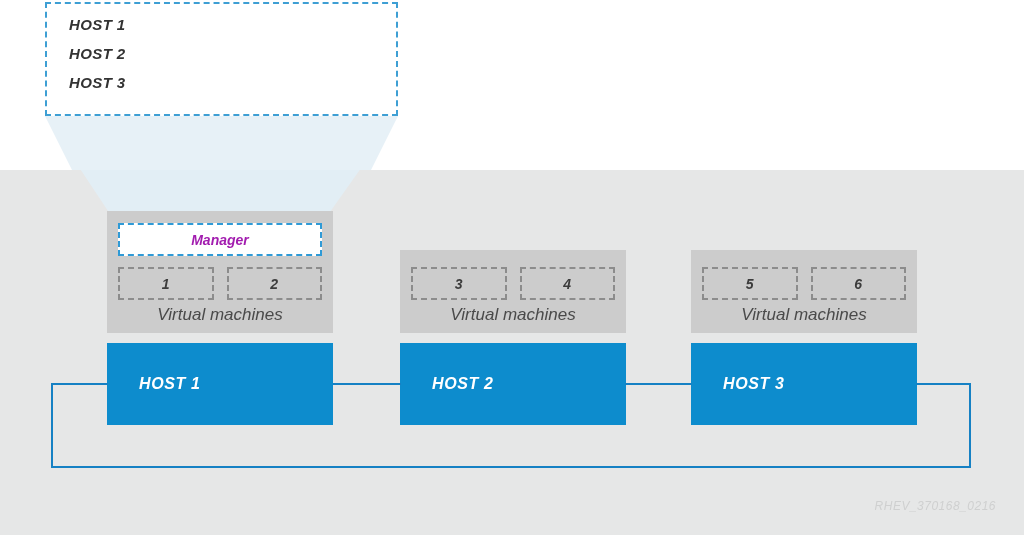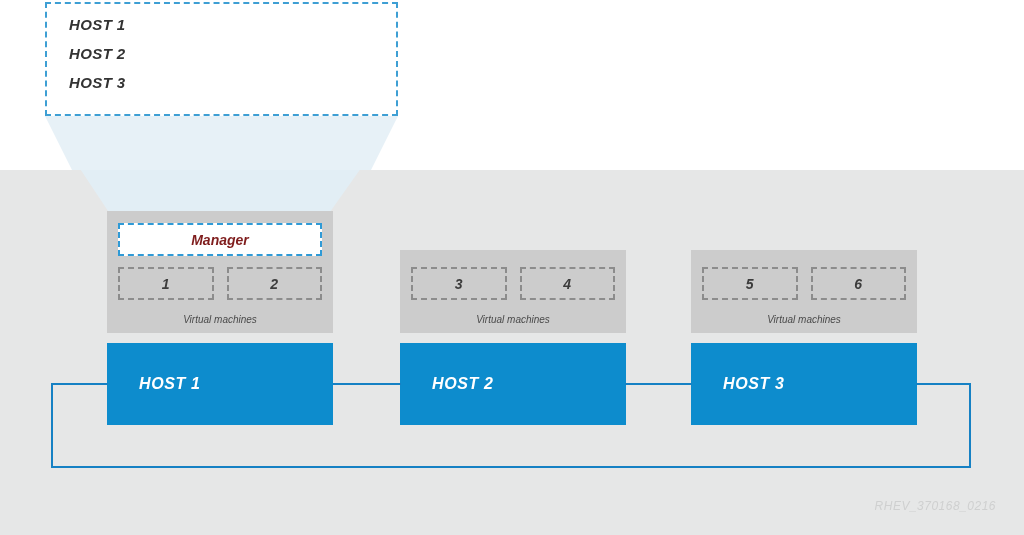--- a/index.html
+++ b/index.html
@@ -78,21 +78,21 @@
     background: #ffffff;
     border: 2px dashed #2f9ad6;
     box-sizing: border-box;
     display: flex;
     align-items: center;
     justify-content: center;
   }
   .manager-label {
     font-size: 14px;
     font-weight: bold;
-    color: #7f1d1d;
+    color: #a21caf;
   }
   .vm-row {
     position: absolute;
     left: 11px;
     right: 11px;
     display: flex;
     gap: 13px;
   }
   .vm-box {
     flex: 1;
@@ -107,21 +107,21 @@
     font-size: 14px;
     font-weight: bold;
     color: #3c3c3c;
   }
   .vm-caption {
     position: absolute;
     left: 0;
     right: 0;
     bottom: 8px;
     text-align: center;
-    font-size: 10px;
+    font-size: 17px;
     color: #4a4a4a;
   }
 
   
   .host-box {
     position: absolute;
     background: #0d8ccd;
     display: flex;
     align-items: center;
     box-sizing: border-box;

